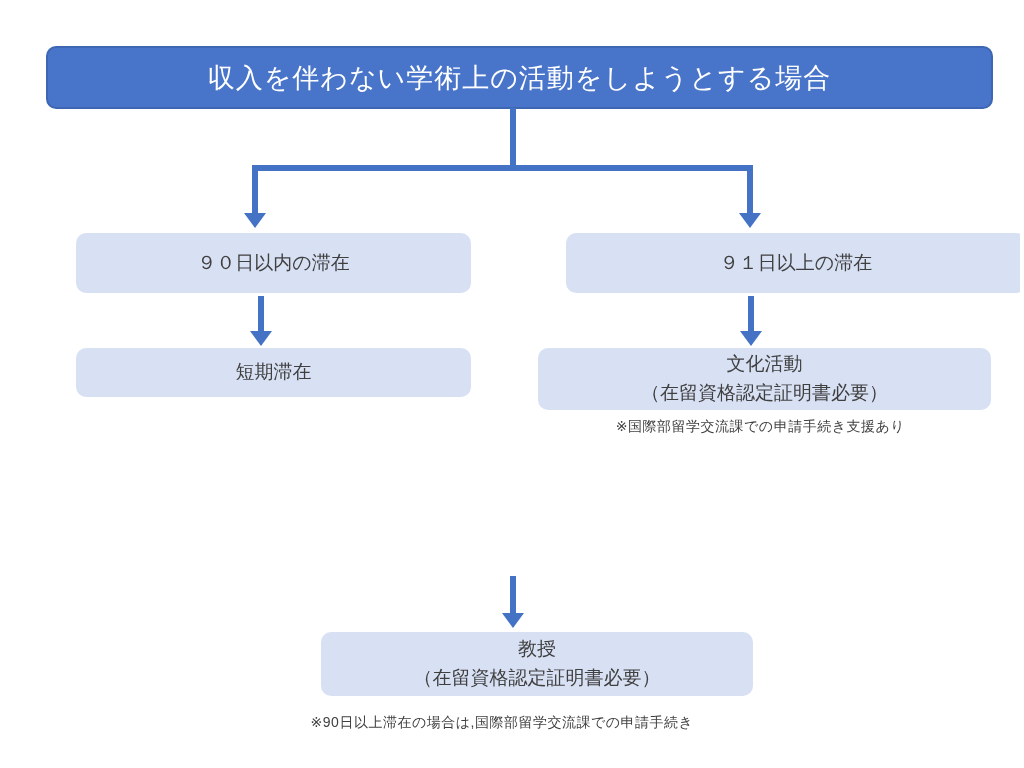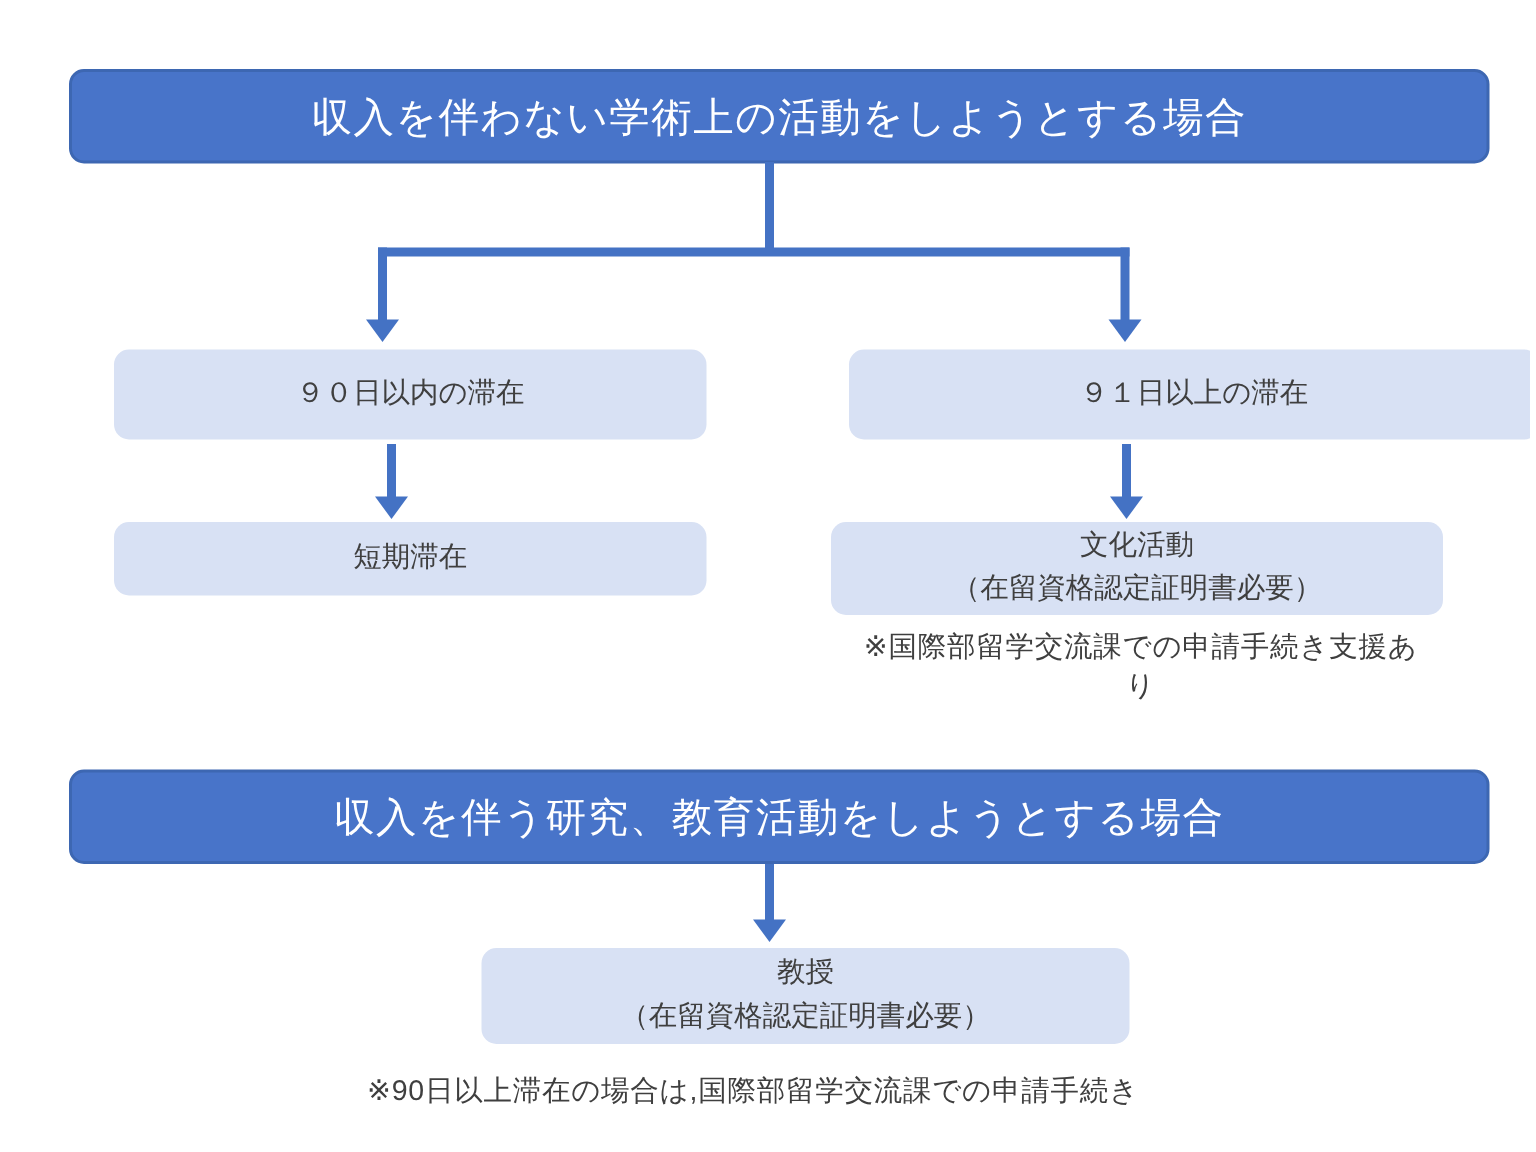--- a/index.html
+++ b/index.html
@@ -53,21 +53,21 @@
     align-items: center;
     justify-content: center;
     font-size: 19px;
     line-height: 1.3;
     color: var(--dark-text);
     text-align: center;
   }
   #node-90days  { left: 68px;  top: 225px; width: 395px; height: 60px; }
   #node-91days  { left: 558px; top: 225px; width: 460px; height: 60px; }
   #node-short   { left: 68px;  top: 340px; width: 395px; height: 49px; }
-  #node-culture { left: 546px; top: 340px; width: 408px; height: 62px; }
+  #node-culture { left: 530px; top: 340px; width: 453px; height: 62px; }
   #node-prof    { left: 313px; top: 624px; width: 432px; height: 64px; }
 
   
   .line {
     position: absolute;
     background: var(--connector-blue);
   }
   .arrowhead {
     position: absolute;
     width: 0;
@@ -88,21 +88,21 @@
   #short-left-head  { left: 242px; top: 323px; }
   #short-right-line { left: 740px; top: 288px; width: 6px; height: 36px; }
   #short-right-head { left: 732px; top: 323px; }
   
   #stem2      { left: 502px; top: 568px; width: 6px; height: 38px; }
   #head-stem2 { left: 494px; top: 605px; }
 
   
   .note {
     position: absolute;
-    font-size: 19px;
+    font-size: 14px;
     color: var(--dark-text);
     text-align: center;
     letter-spacing: 0.5px;
   }
   #note-culture { left: 558px; top: 410px; width: 389px; }
   #note-bottom  { left: 0px;   top: 706px; width: 988px; }
 </style>
 </head>
 <body>
 
@@ -134,23 +134,20 @@
   <div class="node" id="node-short">
     <span>短期滞在</span>
   </div>
   <div class="node" id="node-culture">
     <span>文化活動</span>
     <span>（在留資格認定証明書必要）</span>
   </div>
 
   <div class="note" id="note-culture">※国際部留学交流課での申請手続き支援あり</div>
 
-  <div class="banner" id="banner2">
-    <span>収入を伴う研究、教育活動をしようとする場合</span>
-  </div>
 
   <div class="line" id="stem2"></div>
   <div class="arrowhead" id="head-stem2"></div>
 
   <div class="node" id="node-prof">
     <span>教授</span>
     <span>（在留資格認定証明書必要）</span>
   </div>
 
   <div class="note" id="note-bottom">※90日以上滞在の場合は,国際部留学交流課での申請手続き</div>

